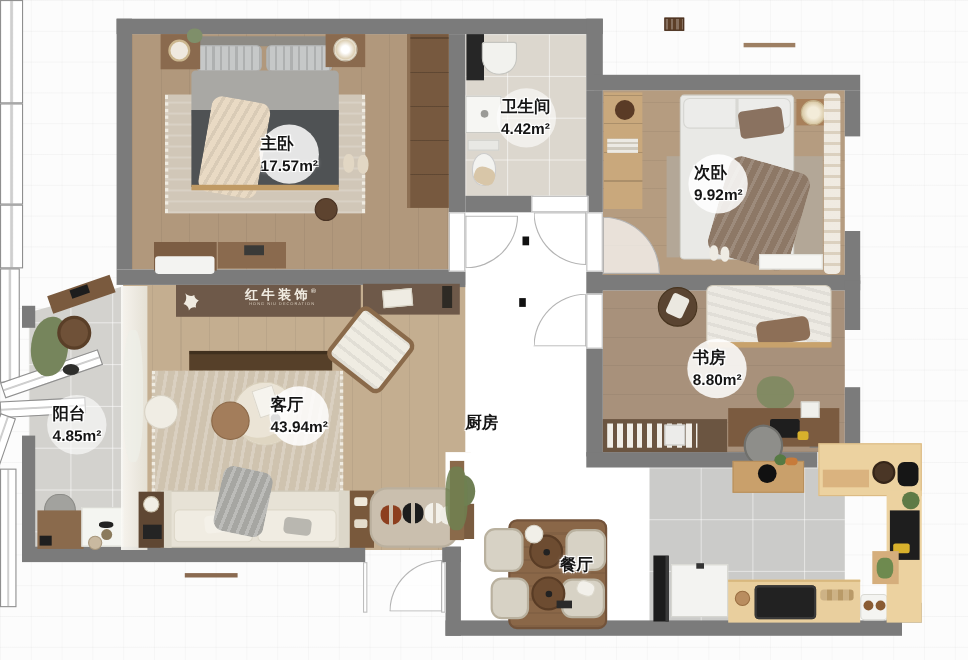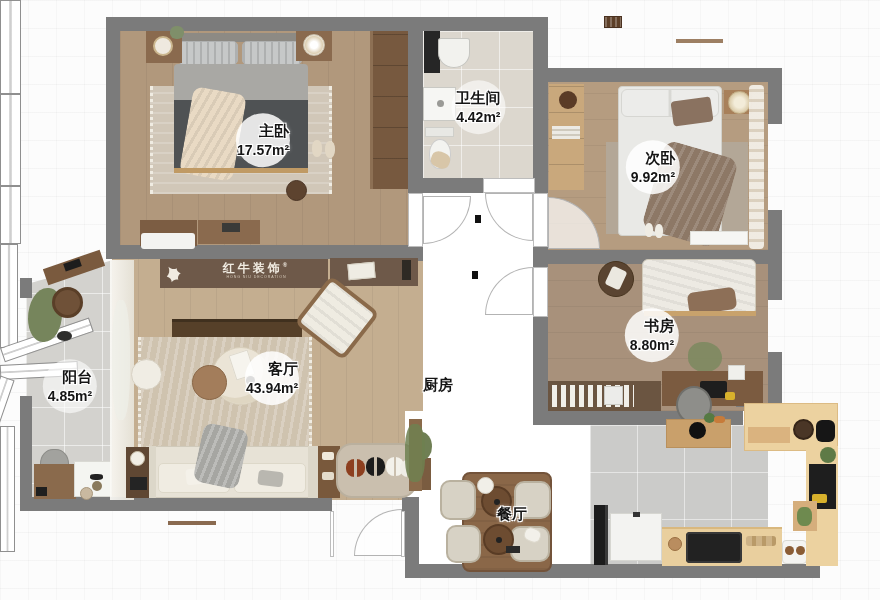--- a/index.html
+++ b/index.html
@@ -14,21 +14,21 @@
   .winV{background:linear-gradient(90deg,#ffffff 40%,#cfcfcf 46%,#cfcfcf 54%,#ffffff 60%);border:1px solid #8f8f8f}
   .winH{background:linear-gradient(#ffffff 40%,#cfcfcf 46%,#cfcfcf 54%,#ffffff 60%);border:1px solid #8f8f8f}
   .door{border:1px solid #b3b3b3;background:rgba(255,255,255,.7)}
   .rbr{border-radius:0 0 100% 0}.rbl{border-radius:0 0 0 100%}
   .rtr{border-radius:0 100% 0 0}.rtl{border-radius:100% 0 0 0}
   .frame{background:#fff;border:1px solid #bdbdbd}
   .wood{background-image:repeating-linear-gradient(90deg, rgba(0,0,0,.05) 0 1px, transparent 1px 26px)}
   .woodh{background-image:repeating-linear-gradient(0deg, rgba(0,0,0,.05) 0 1px, transparent 1px 26px)}
   .tile38{background-image:linear-gradient(rgba(255,255,255,.55) 1px,transparent 1px),linear-gradient(90deg,rgba(255,255,255,.55) 1px,transparent 1px);background-size:38px 38px}
   .tile47{background-image:linear-gradient(rgba(255,255,255,.5) 1px,transparent 1px),linear-gradient(90deg,rgba(255,255,255,.5) 1px,transparent 1px);background-size:47px 47px}
-  .label{position:absolute;transform:translate(-50%,-50%);text-align:right;z-index:60;line-height:1.3;white-space:nowrap}
+  .label{position:absolute;transform:translate(-50%,-50%);text-align:left;z-index:60;line-height:1.3;white-space:nowrap}
   .nm{font-size:15px;font-weight:bold;color:#151515;
       text-shadow:-1px -1px 0 #fff,1px -1px 0 #fff,-1px 1px 0 #fff,1px 1px 0 #fff,0 0 4px #fff}
   .ar{font-size:14px;font-weight:bold;color:#151515;
       text-shadow:-1px -1px 0 #fff,1px -1px 0 #fff,-1px 1px 0 #fff,1px 1px 0 #fff,0 0 4px #fff}
   .badge{position:absolute;left:50%;top:50%;transform:translate(-50%,-50%);width:54px;height:54px;
       border-radius:50%;background:rgba(255,255,255,.85);z-index:-1}
   .logo{display:flex;align-items:center;justify-content:center;gap:5px;background:#6e5949}
   .ltxt{display:flex;flex-direction:column;align-items:center}
   .brand{font-size:12px;font-weight:bold;letter-spacing:3px;color:#f0ebe1;line-height:1}
   .sub{font-size:8px;letter-spacing:2px;color:#d8cdbd;transform:scale(.45);transform-origin:center top;white-space:nowrap;line-height:1.4}
@@ -289,17 +289,17 @@
     <div class="ar">4.85m²</div>
   </div>
   <div class="label" style="left:272px;top:378px">
     <div class="badge"></div>
     <div class="nm">客厅</div>
     <div class="ar">43.94m²</div>
   </div>
   <div class="label" style="left:438px;top:385px">
     <div class="nm">厨房</div>
   </div>
-  <div class="label" style="left:512px;top:514px">
+  <div class="label" style="left:524px;top:514px">
     <div class="nm">餐厅</div>
   </div>
 
 </div>
 
 </body></html>

